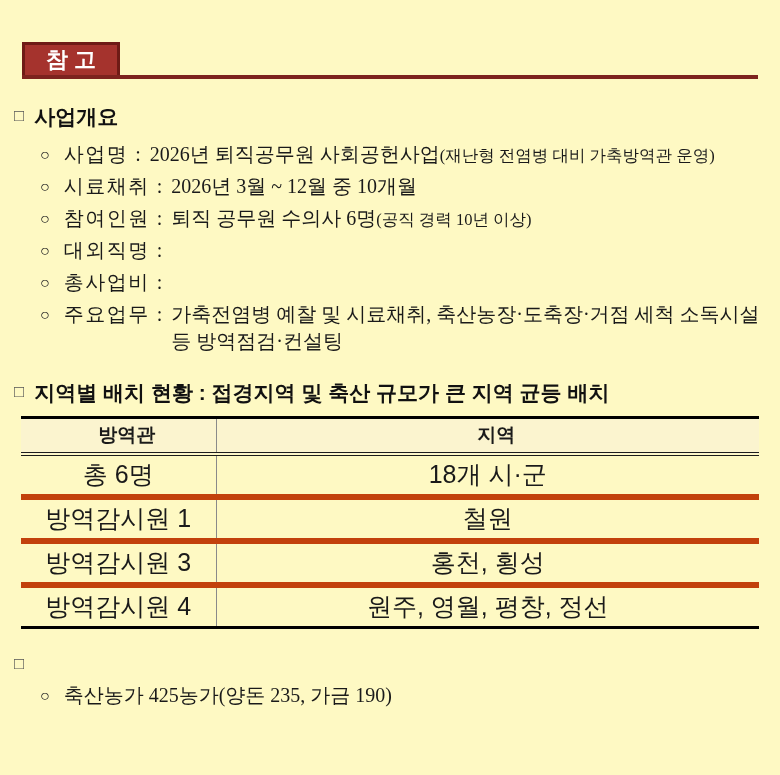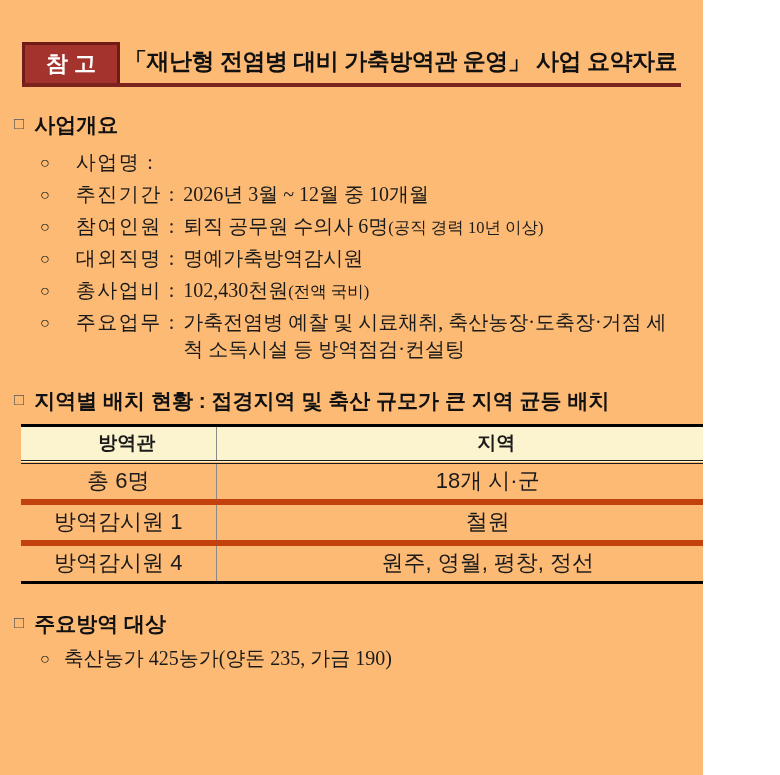--- a/index.html
+++ b/index.html
@@ -4,23 +4,23 @@
 <style>
   html, body {
     margin: 0;
     padding: 0;
     background: #ffffff;
     font-family: "Liberation Serif", "DejaVu Serif", serif;
     color: #1a1a1a;
   }
   .page {
     position: relative;
-    width: 703px;
+    width: 780px;
     height: 775px;
-    background: #fdba74;
+    background: #fef9c3;
     overflow: hidden;
     box-sizing: border-box;
   }
 
   
   .doc-header {
     display: flex;
     align-items: stretch;
     margin: 42px 22px 0 22px;
     border-bottom: 4px solid #7D231E;
@@ -88,21 +88,20 @@
     font-size: 16px;
     color: #222222;
     margin-right: 14px;
     flex: 0 0 auto;
     position: relative;
     top: -1px;
   }
   .item-label {
     white-space: nowrap;
     letter-spacing: 1.5px;
-    margin-left: 12px;
   }
   .colon { margin: 0 9px 0 7px; }
   .item-value { flex: 1; }
   .note { font-size: 16.5px; }
 
   
   .deploy-table {
     width: 738px;
     margin: 9px 0 0 21px;
     border-collapse: collapse;
@@ -114,21 +113,21 @@
   .deploy-table col.col-officer { width: 195px; }
   .deploy-table th {
     background: #FBF4CF;
     font-size: 19px;
     font-weight: 700;
     text-align: center;
     padding: 3px 0 4px 17px;
     border-bottom: 4px double #1c1c1c;
   }
   .deploy-table td {
-    font-size: 22px;
+    font-size: 25px;
     text-align: center;
     padding: 2px 0 3px 0;
     color: #1a1a1a;
   }
   .deploy-table th:first-child,
   .deploy-table td:first-child {
     border-right: 1px solid #8a8a8a;
   }
   .deploy-table tbody tr + tr td {
     border-top: 6px solid #c2410c;
@@ -140,61 +139,59 @@
 </style>
 </head>
 <body>
 
 <div class="page">
 
   <header class="doc-header">
     <div class="ref-badge">
       <span>참고</span>
     </div>
-    <h1 class="doc-title">「재난형 전염병 대비 가축방역관 운영」 사업 요약자료</h1>
   </header>
 
   <section class="section section-overview">
     <h2 class="section-heading">
         <span class="marker">□</span>
         <span>사업개요</span>
       </h2>
 
     <div class="item first">
         <span class="bullet">○</span>
         <span class="item-label">사업명</span>
         <span class="colon">:</span>
-      </div>
-
-    <div class="item">
-        <span class="bullet">○</span>
-        <span class="item-label">추진기간</span>
+        <span class="item-value"><span>2026년 퇴직공무원 사회공헌사업</span><span class="note">(재난형 전염병 대비 가축방역관 운영)</span></span>
+      </div>
+
+    <div class="item">
+        <span class="bullet">○</span>
+        <span class="item-label">시료채취</span>
         <span class="colon">:</span>
         <span class="item-value"><span>2026년 3월 ~ 12월 중 10개월</span><span class="note"></span></span>
       </div>
 
     <div class="item">
         <span class="bullet">○</span>
         <span class="item-label">참여인원</span>
         <span class="colon">:</span>
         <span class="item-value"><span>퇴직 공무원 수의사 6명</span><span class="note">(공직 경력 10년 이상)</span></span>
       </div>
 
     <div class="item">
         <span class="bullet">○</span>
         <span class="item-label">대외직명</span>
         <span class="colon">:</span>
-        <span class="item-value"><span>명예가축방역감시원</span><span class="note"></span></span>
       </div>
 
     <div class="item">
         <span class="bullet">○</span>
         <span class="item-label">총사업비</span>
         <span class="colon">:</span>
-        <span class="item-value"><span>102,430천원</span><span class="note">(전액 국비)</span></span>
       </div>
 
     <div class="item">
         <span class="bullet">○</span>
         <span class="item-label">주요업무</span>
         <span class="colon">:</span>
         <span class="item-value"><span>가축전염병 예찰 및 시료채취, 축산농장·도축장·거점 세척 소독시설 등 방역점검·컨설팅</span><span class="note"></span></span>
       </div>
   </section>
 
@@ -218,31 +215,34 @@
       <tbody>
         <tr>
           <td>총 6명</td>
           <td>18개 시·군</td>
         </tr>
         <tr>
           <td>방역감시원 1</td>
           <td>철원</td>
         </tr>
         <tr>
+          <td>방역감시원 3</td>
+          <td>홍천, 횡성</td>
+        </tr>
+        <tr>
           <td>방역감시원 4</td>
           <td>원주, 영월, 평창, 정선</td>
         </tr>
       </tbody>
     </table>
   </section>
 
   <section class="section section-targets">
     <h2 class="section-heading">
         <span class="marker">□</span>
-        <span>주요방역 대상</span>
       </h2>
 
     <div class="item first">
         <span class="bullet">○</span>
         <span class="item-value">축산농가 425농가(양돈 235, 가금 190)</span>
       </div>
 
   </section>
 
 </div>

